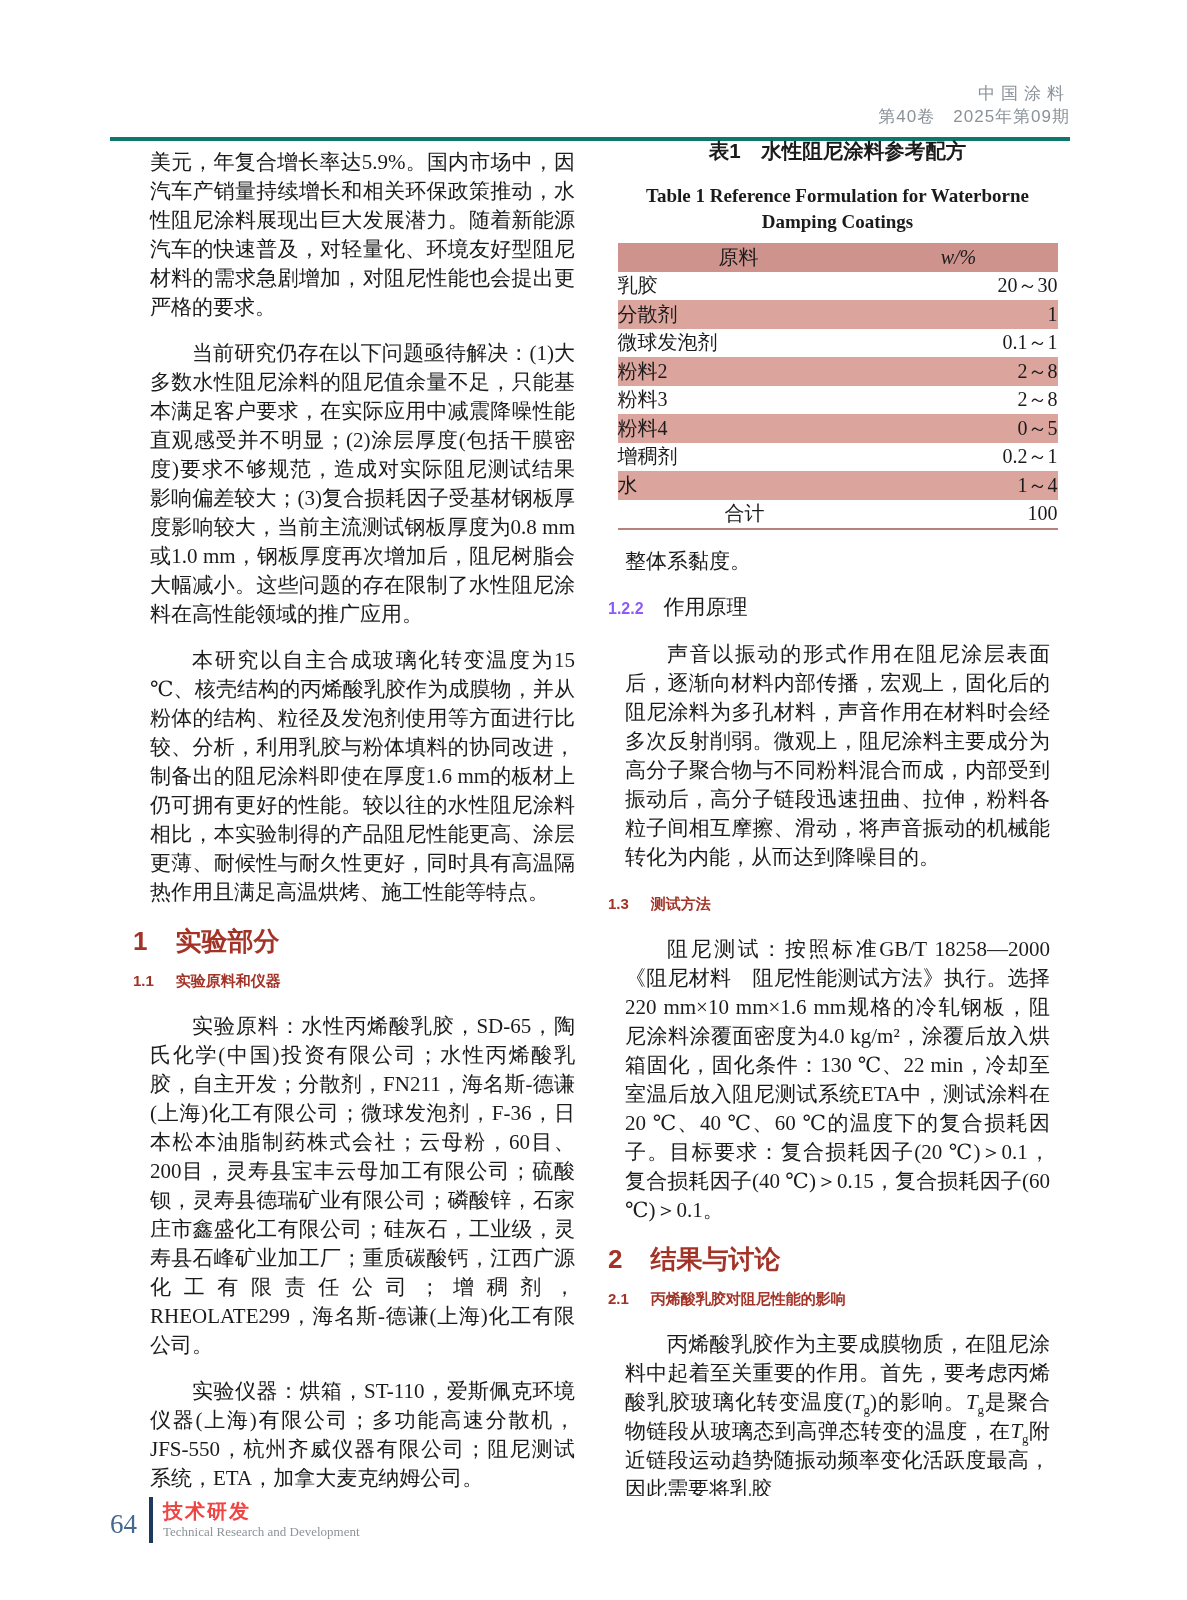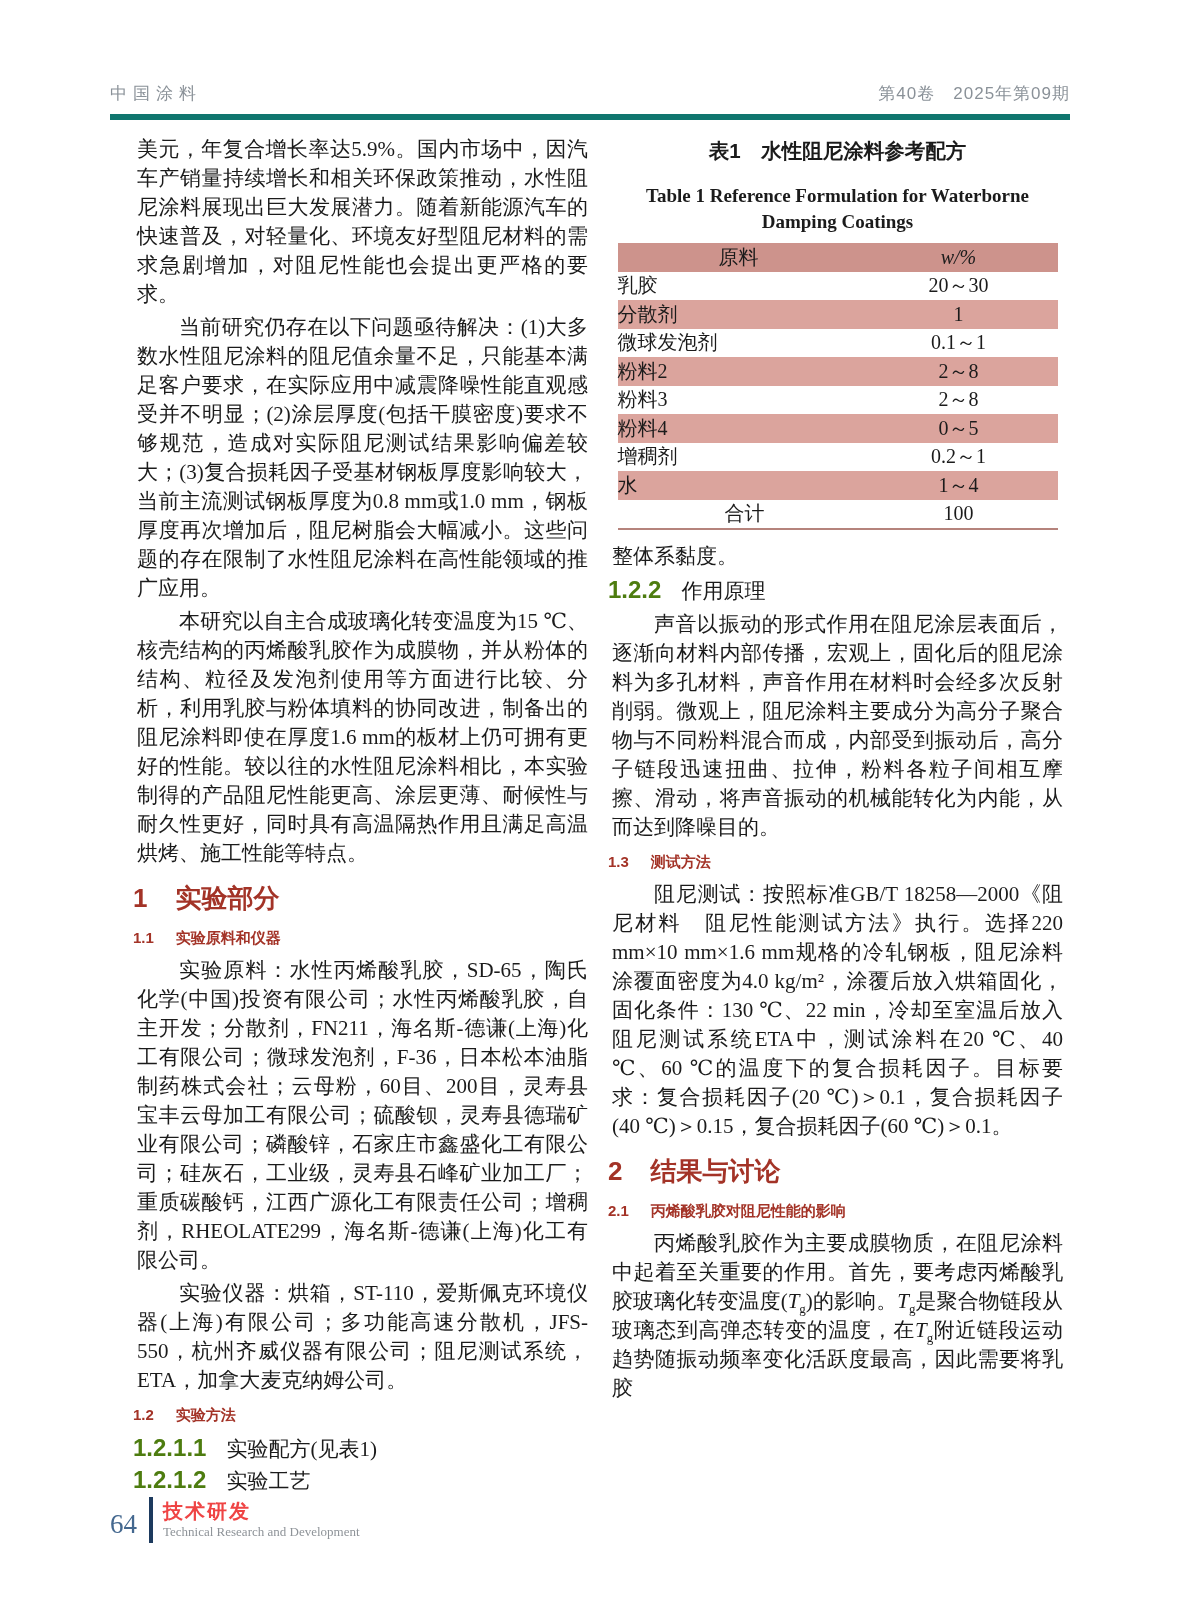--- a/index.html
+++ b/index.html
@@ -5,51 +5,51 @@
   html,body{margin:0;padding:0;background:#e8e8e8;}
   .page{
     position:relative;width:1187px;height:1600px;background:#ffffff;
     margin:0 auto;overflow:hidden;
     font-family:"Liberation Serif","DejaVu Serif",serif;color:#1b1b1b;
   }
   
   .page-header{
     position:absolute;top:82px;left:110px;width:960px;
     display:flex;justify-content:space-between;align-items:flex-end;
-    padding-bottom:9px;border-bottom:6px solid #0f766e;
-    font-family:"Liberation Sans","DejaVu Sans",sans-serif;
-    font-size:17px;color:#8a9198;
+    padding-bottom:9px;border-bottom:4px solid #0f766e;
+    font-family:"Liberation Sans","DejaVu Sans",sans-serif;
+    font-size:17px;color:#8a9198;flex-direction:column;
   }
   .journal{letter-spacing:6px;}
   .issue{letter-spacing:1px;}
   
   .columns{
     position:absolute;top:131px;left:133px;width:934px;height:1365px;
     display:flex;gap:16px;overflow:hidden;
   }
   .col{width:459px;}
-  p{margin:4px;font-size:21px;line-height:29px;text-align:justify;}
+  p{margin:17px;font-size:21px;line-height:29px;text-align:justify;}
   .ind{text-indent:42px;}
   
   .h1{
     font-family:"Liberation Sans","DejaVu Sans",sans-serif;
     color:#a33327;font-weight:bold;font-size:26px;line-height:34px;
     margin:13px 0 8px;
   }
   .h1 .hnum{margin-right:28px;}
   .h2{
     font-family:"Liberation Sans","DejaVu Sans",sans-serif;
     color:#a33327;font-weight:bold;font-size:15px;line-height:29px;
     margin:5px 0 4px;
   }
   .h2 .hnum{margin-right:22px;}
   .h3{font-size:21px;line-height:29px;margin:1px 0;}
   .h3 .hnum{
     font-family:"Liberation Sans","DejaVu Sans",sans-serif;
-    color:#4d7c0f;font-weight:bold;font-size:24px;margin-right:20px;
+    color:#8b5cf6;font-weight:bold;font-size:16px;margin-right:20px;
   }
   
   .tbl-title-cn{
     font-family:"Liberation Sans","DejaVu Sans",sans-serif;
     font-weight:bold;font-size:20.5px;text-align:center;
     margin:6px 0 18px;
   }
   .tbl-title-en{
     font-weight:bold;font-size:19px;line-height:26px;text-align:center;
     width:440px;margin:0 auto 8px;
@@ -61,21 +61,21 @@
   table.formu td,table.formu th{
     height:28.5px;padding:0;font-weight:normal;vertical-align:middle;
   }
   table.formu col.c1{width:242px;}
   table.formu col.c2{width:198px;}
   thead tr{background:#cd938c;}
   tbody tr:nth-child(even){background:#dba49d;}
   th.mat{text-align:center;}
   th.val{text-align:center;font-style:italic;}
   td.mat{text-align:left;padding-left:56px;}
-  td.val{text-align:center;}
+  td.val{text-align:right;}
   tr.total td.mat{text-align:center;padding-left:12px;}
   
   .tg{font-style:italic;}
   sub.tgsub{font-size:13px;line-height:0;}
   
   .page-footer{
     position:absolute;left:110px;top:1497px;
     display:flex;align-items:center;
   }
   .pageno{

